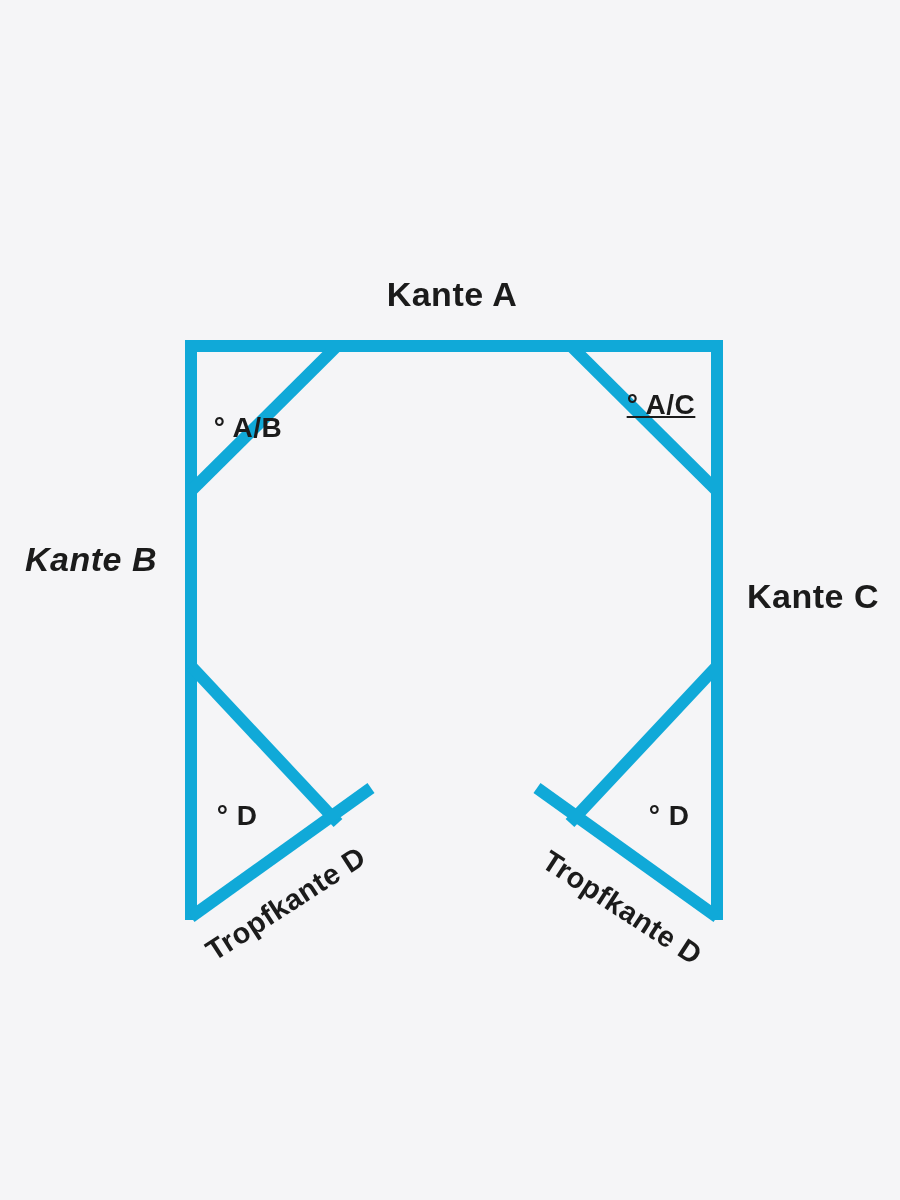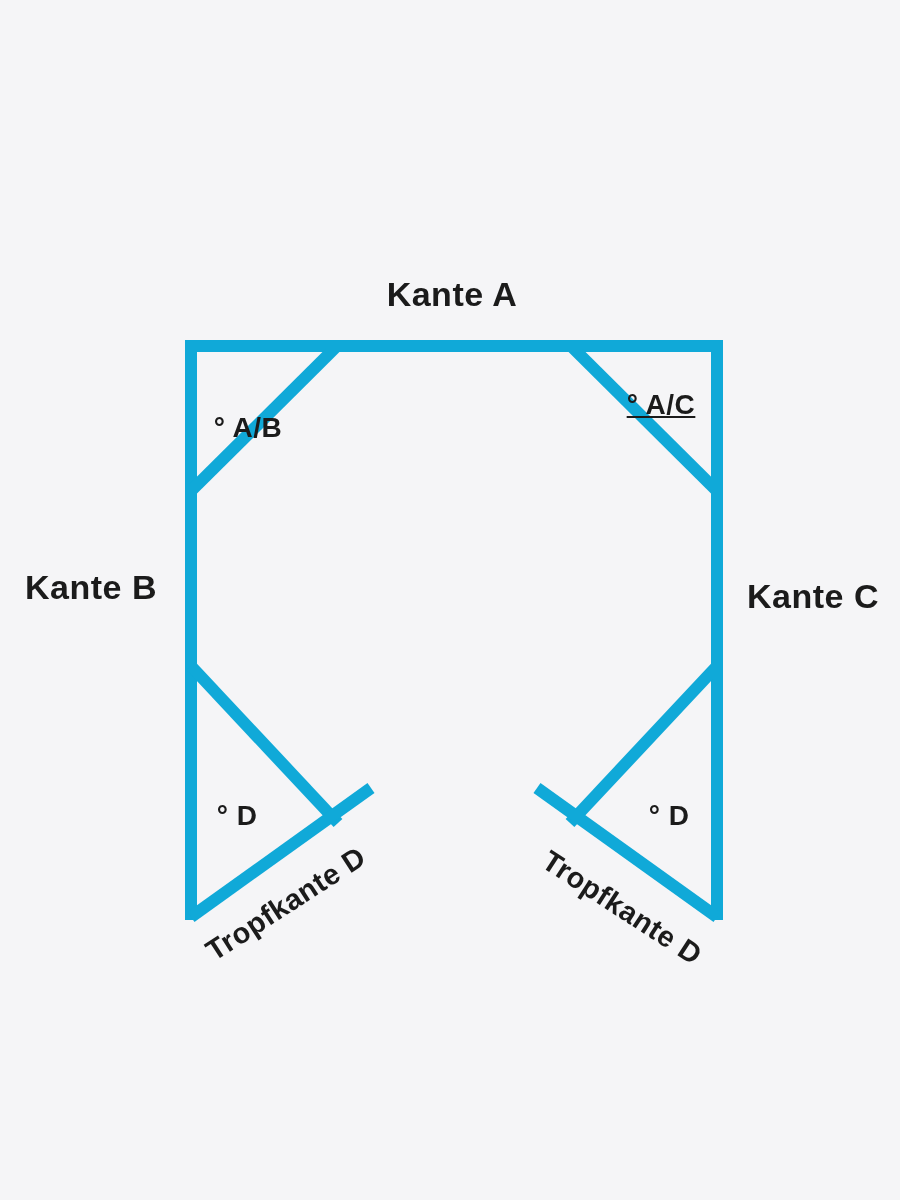--- a/index.html
+++ b/index.html
@@ -59,21 +59,21 @@
       <line x1="717" y1="666" x2="570" y2="823"></line>
 
       <line x1="191" y1="917" x2="371" y2="788"></line>
 
       <line x1="717" y1="917" x2="537" y2="788"></line>
     </g>
   </svg>
 
   <div class="label edge-label" style="left:452px; top:294px;">Kante A</div>
 
-  <div class="label edge-label" style="left:91px; top:587px;">Kante B</div>
+  <div class="label edge-label" style="left:91px; top:559px;font-style:italic;">Kante B</div>
 
   <div class="label edge-label" style="left:813px; top:596px;">Kante C</div>
 
   <div class="label angle-label" style="left:248px; top:386px;margin-top:42px;">° A/B</div>
 
   <div class="label angle-label" style="left:661px; top:405px;text-decoration:underline;">° A/C</div>
 
   <div class="label angle-label" style="left:237px; top:816px;">° D</div>
 
   <div class="label angle-label" style="left:669px; top:816px;">° D</div>

